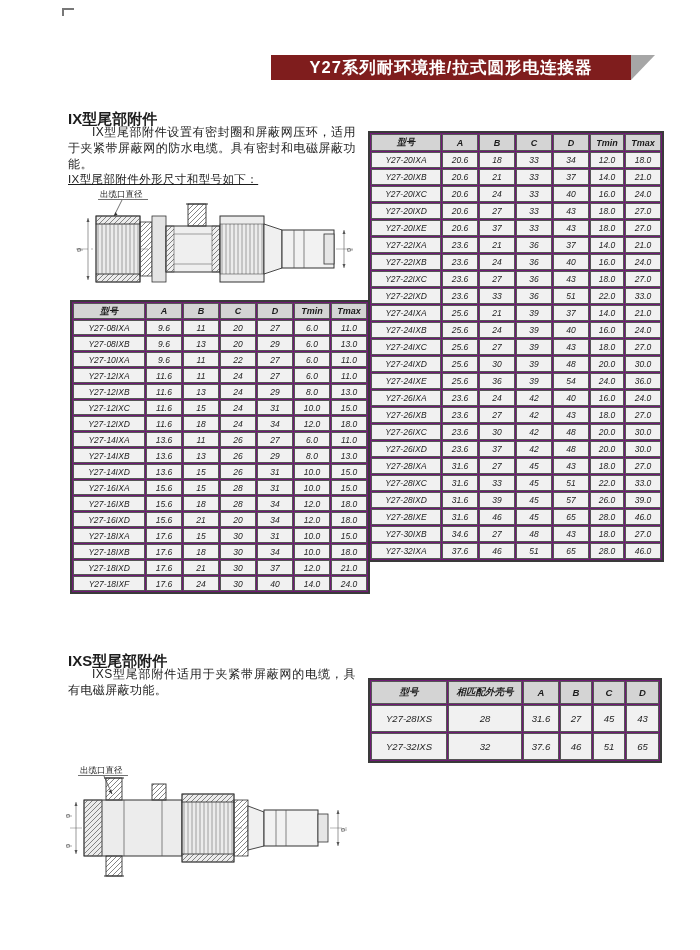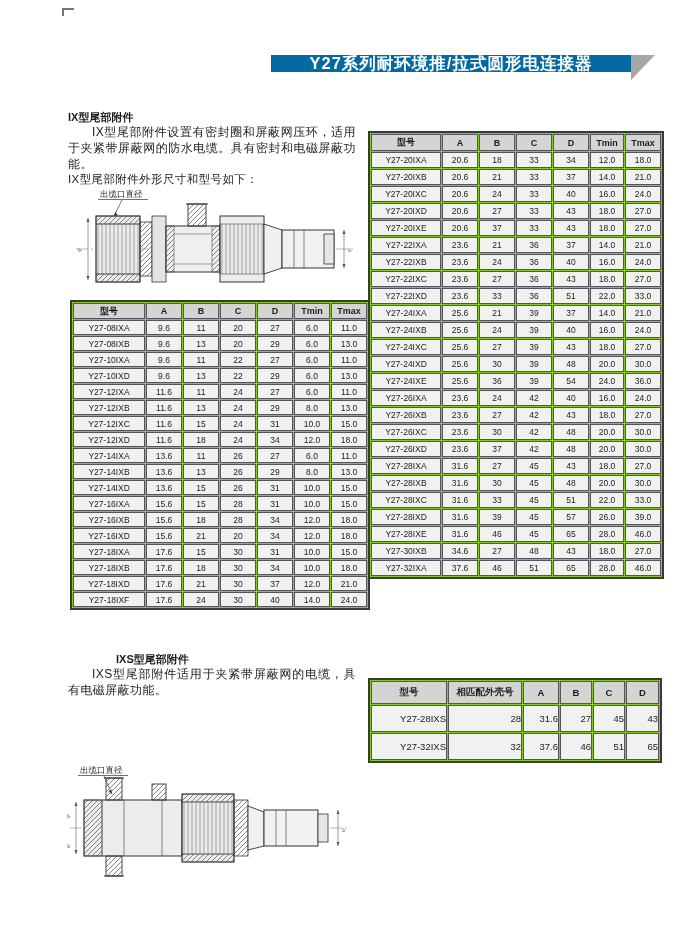--- a/index.html
+++ b/index.html
@@ -4,58 +4,58 @@
 <style>
   html,body{margin:0;padding:0;background:#e8e8e8;}
   .page{
     position:relative;width:700px;height:950px;background:#ffffff;overflow:hidden;
     font-family:"Liberation Sans","DejaVu Sans",sans-serif;color:#1c1c1c;
   }
   
   .corner-mark{position:absolute;left:62px;top:8px;width:10px;height:6px;
     border-left:2px solid #777;border-top:2px solid #777;}
   
-  .banner{position:absolute;left:271px;top:55px;width:360px;height:17px;
-    background:#0369a1;display:flex;align-items:center;justify-content:center;}
+  .banner{position:absolute;left:271px;top:55px;width:360px;height:25px;
+    background:#7f1d1d;display:flex;align-items:center;justify-content:center;}
   .banner-title{color:#ffffff;font-weight:bold;font-size:16.5px;letter-spacing:1px;white-space:nowrap;}
   .banner-wedge{position:absolute;left:631px;top:55px;width:0;height:0;
     border-top:25px solid #a6a6a6;border-right:24px solid transparent;}
   
-  .sec-heading{position:absolute;font-weight:bold;font-size:11px;}
+  .sec-heading{position:absolute;font-weight:bold;font-size:15px;}
   .sec-heading.ix{left:68px;top:110px;}
-  .sec-heading.ixs{left:68px;top:652px;margin-left:48px;}
+  .sec-heading.ixs{left:68px;top:652px;}
   .para{position:absolute;left:68px;font-size:12px;line-height:16px;
     text-indent:2em;letter-spacing:0.4px;text-align:justify;}
   .para.ix{top:124px;width:288px;}
   .para.ixs{top:666px;width:288px;}
-  .caption{position:absolute;left:68px;font-size:11.5px;letter-spacing:0.4px;white-space:nowrap;}
+  .caption{position:absolute;left:68px;font-size:11.5px;letter-spacing:0.4px;white-space:nowrap;text-decoration:underline;}
   .caption.ix{top:172px;}
   .caption.ixs{top:748px;}
   
-  .drawing{position:absolute;font-family:Liberation Serif, serif;}
+  .drawing{position:absolute;}
   .drawing.ix{left:72px;top:186px;width:288px;height:114px;}
   .drawing.ixs{left:66px;top:762px;width:288px;height:120px;}
   .drawing svg{width:100%;height:100%;}
   .dim-text{font-size:8.5px;fill:#222;}
   
   table.spec{position:absolute;border-collapse:separate;border-spacing:1px;
-    background:#84cc16;border:2px solid #3a3a3a;table-layout:fixed;}
+    background:#701a75;border:2px solid #3a3a3a;table-layout:fixed;font-style:italic;}
   table.spec th,table.spec td{border:1px solid #555;text-align:center;vertical-align:middle;
     padding:0;overflow:hidden;white-space:nowrap;}
   table.spec th{background:#d4d4d4;font-size:9px;font-weight:bold;}
   table.spec td{background:#f1f1f1;font-size:8.5px;}
   table.left-table{left:70px;top:300px;width:289px;}
   table.left-table th{height:14px;}
   table.left-table td{height:13px;}
   table.right-table{left:368px;top:131px;width:285px;}
   table.right-table th{height:15px;}
   table.right-table td{height:14px;}
   table.ixs-table{left:368px;top:678px;width:285px;}
   table.ixs-table th{height:21px;font-size:9.5px;}
-  table.ixs-table td{height:25px;font-size:9.5px;text-align:right;}
+  table.ixs-table td{height:25px;font-size:9.5px;}
 </style>
 </head>
 <body>
 
 <div class="page">
 
   <div class="corner-mark"></div>
 
   <div class="banner">
     <span class="banner-title">Y27系列耐环境推/拉式圆形电连接器</span>
@@ -157,29 +157,20 @@
         <tr>
           <td>Y27-10IXA</td>
           <td>9.6</td>
           <td>11</td>
           <td>22</td>
           <td>27</td>
           <td>6.0</td>
           <td>11.0</td>
         </tr>
         <tr>
-          <td>Y27-10IXD</td>
-          <td>9.6</td>
-          <td>13</td>
-          <td>22</td>
-          <td>29</td>
-          <td>6.0</td>
-          <td>13.0</td>
-        </tr>
-        <tr>
           <td>Y27-12IXA</td>
           <td>11.6</td>
           <td>11</td>
           <td>24</td>
           <td>27</td>
           <td>6.0</td>
           <td>11.0</td>
         </tr>
         <tr>
           <td>Y27-12IXB</td>
@@ -483,29 +474,20 @@
           <td>30.0</td>
         </tr>
         <tr>
           <td>Y27-28IXA</td>
           <td>31.6</td>
           <td>27</td>
           <td>45</td>
           <td>43</td>
           <td>18.0</td>
           <td>27.0</td>
-        </tr>
-        <tr>
-          <td>Y27-28IXB</td>
-          <td>31.6</td>
-          <td>30</td>
-          <td>45</td>
-          <td>48</td>
-          <td>20.0</td>
-          <td>30.0</td>
         </tr>
         <tr>
           <td>Y27-28IXC</td>
           <td>31.6</td>
           <td>33</td>
           <td>45</td>
           <td>51</td>
           <td>22.0</td>
           <td>33.0</td>
         </tr>

